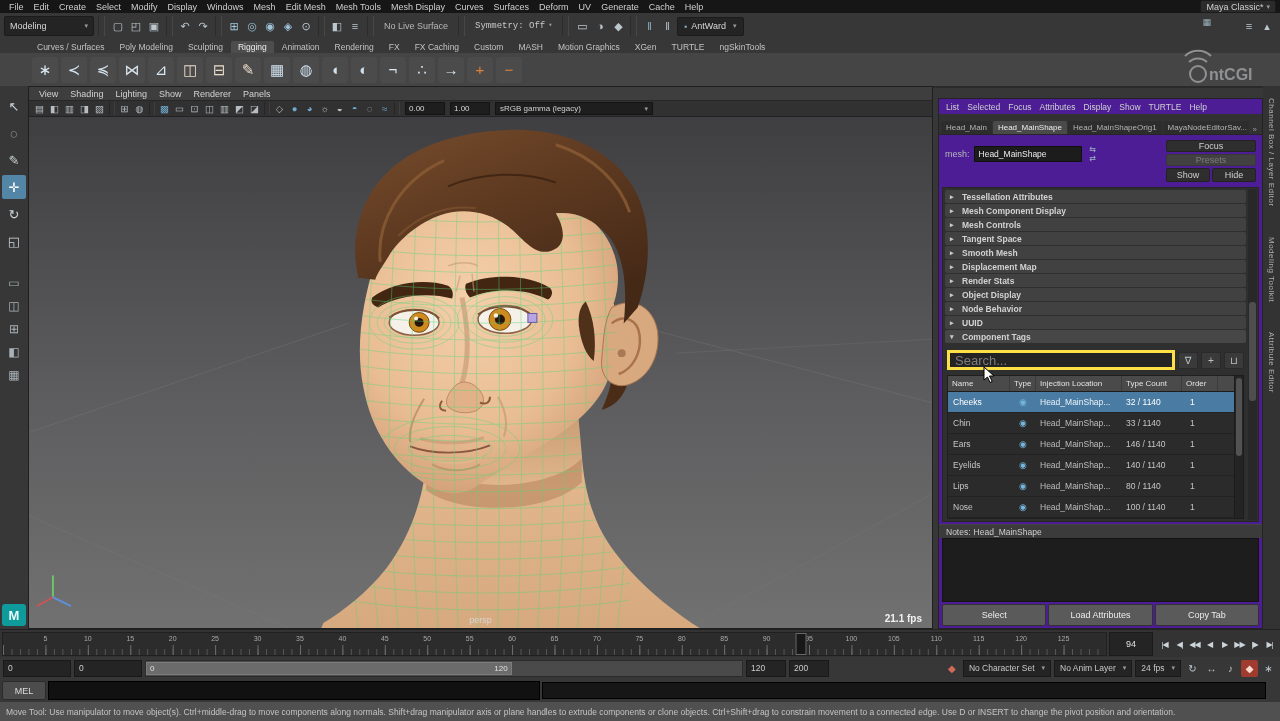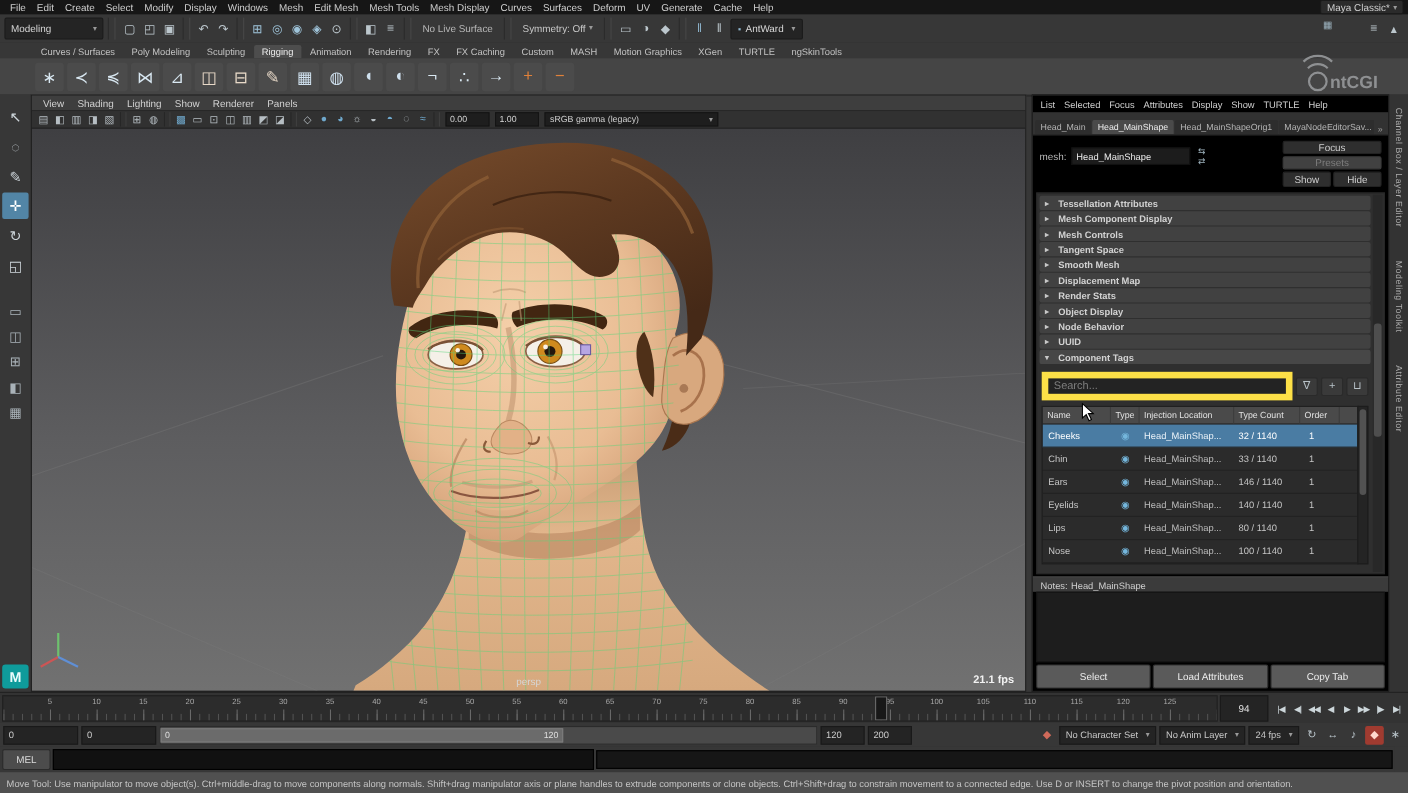--- a/index.html
+++ b/index.html
@@ -22,21 +22,21 @@
   
   .statusline{position:absolute;top:13px;left:0;right:0;height:26px;background:#373737;
               border-bottom:1px solid #2a2a2a;display:flex;align-items:center;padding:0 4px;gap:1px;}
   .mode-select{background:#242424;border:1px solid #1b1b1b;border-radius:2px;height:18px;width:78px;
                display:flex;align-items:center;justify-content:space-between;padding:0 5px;color:#d8d8d8;}
   .sicon{width:18px;height:18px;display:inline-flex;align-items:center;justify-content:center;
          color:#bcc7cd;font-size:11px;}
   .sicon.sep{width:5px;height:20px;color:transparent;border-left:1px solid #2b2b2b;
              border-right:1px solid #474747;margin:0 3px;}
   .stat-label{color:#b8b8b8;padding:0 6px;white-space:nowrap;}
-  .stat-select{display:flex;padding:0 6px;white-space:nowrap;color:#c8c8c8;}
+  .stat-select{display:flex;padding:0 6px;white-space:nowrap;color:#c8c8c8;font-family:Liberation Mono, monospace;}
   .antward{background:#242424;border:1px solid #1b1b1b;border-radius:2px;height:17px;
            display:flex;align-items:center;gap:4px;padding:0 6px;color:#d8d8d8;}
   .aw-check{color:#8fb6cf;font-size:8px;}
   .sl-right{margin-left:auto;display:flex;}
 
   
   .shelf-tabs{position:absolute;top:39px;left:0;right:0;height:14px;background:#373737;
               display:flex;align-items:flex-end;padding-left:30px;gap:1px;font-size:8.5px;}
   .shelf-tab{padding:1px 7px;color:#c2c2c2;white-space:nowrap;border-radius:2px 2px 0 0;}
   .shelf-tab.active{background:#4d4d4d;color:#ececec;}
@@ -75,21 +75,21 @@
             font-size:8px;padding:0 3px;margin:0 2px;flex:none;font-family:"Liberation Sans",sans-serif;}
   .vt-select{width:148px;height:11px;background:#1e1e1e;border:1px solid #141414;color:#d0d0d0;
              font-size:8px;display:flex;align-items:center;justify-content:space-between;
              padding:0 4px;margin:0 2px;flex:none;}
   .vp-canvas{position:absolute;left:0;right:0;top:30px;bottom:0;overflow:hidden;}
   .vp-canvas svg{display:block;}
   .persp-label{position:absolute;bottom:3px;left:50%;transform:translateX(-50%);color:#d6d6d6;font-size:9px;}
   .fps-label{position:absolute;bottom:4px;right:10px;color:#f2f2f2;font-size:10px;font-weight:bold;}
 
   
-  .ae{position:absolute;left:938px;top:0;width:325px;bottom:0;background:#000000;
+  .ae{position:absolute;left:938px;top:12px;width:325px;bottom:0;background:#4c1d95;
       border:1px solid #232323;box-sizing:border-box;display:flex;flex-direction:column;}
   .ae-menus{height:14px;display:flex;align-items:center;padding:1px 3px 0;font-size:8.5px;}
   .ae-menu{padding:0 4px;color:#d0d0d0;white-space:nowrap;}
   .ae-tabs{height:18px;background:#323232;border-bottom:1px solid #262626;display:flex;
            align-items:flex-end;padding:2px 2px 0;gap:1px;font-size:8px;overflow:hidden;}
   .ae-tab{background:#2d2d2d;color:#b4b4b4;padding:2px 5px;border-radius:2px 2px 0 0;white-space:nowrap;}
   .ae-tab.active{background:#4a4a4a;color:#ececec;}
   .tab-more{margin-left:auto;color:#9a9a9a;padding:0 3px;}
   .ae-node-row{height:50px;display:flex;padding:5px 6px;gap:6px;box-sizing:border-box;}
   .mesh-row{display:flex;align-items:center;gap:4px;height:16px;margin-top:6px;}
@@ -106,22 +106,22 @@
   .showhide{display:flex;gap:2px;}
   .sh-btn{flex:1;height:12px;background:#2e2e2e;border:1px solid #222;border-radius:2px;color:#cfcfcf;
           display:flex;align-items:center;justify-content:center;}
   .ae-body{flex:1;background:#2f2f2f;margin:2px 3px;border:1px solid #262626;position:relative;
            padding:2px 12px 2px 2px;overflow:hidden;}
   .sec{height:13px;margin-bottom:1px;background:#414141;border-radius:2px;display:flex;
        align-items:center;gap:4px;padding:0 5px;font-size:8.5px;font-weight:bold;color:#d2d2d2;}
   .sec.active{background:#474747;}
   .sec-arrow{width:8px;font-size:7px;color:#c8c8c8;}
   .ct-search-row{display:flex;align-items:center;gap:3px;margin:7px 2px 5px;}
-  .ct-search{flex:1;height:14px;background:#232323;border:6px solid #fde047;color:#cccccc;
-             font-size:10px;padding:0 5px;font-family:"Liberation Sans",sans-serif;}
+  .ct-search{flex:1;height:14px;background:#232323;border:3px solid #fde047;color:#cccccc;
+             font-size:13px;padding:0 5px;font-family:"Liberation Sans",sans-serif;}
   .ct-search::placeholder{color:#7d7d7d;}
   .ct-tool{width:18px;height:15px;display:flex;align-items:center;justify-content:center;
            color:#b8c2c8;font-size:10px;border:1px solid #2a2a2a;background:#3a3a3a;border-radius:2px;}
   .ct-wrap{position:relative;margin:0 2px;padding-right:9px;}
   .ct-table{border:1px solid #202020;background:#262626;}
   .ct-head{display:grid;grid-template-columns:62px 26px 86px 60px 36px;background:#4a4a4a;
            height:15px;align-items:center;font-size:8px;color:#e2e2e2;border-bottom:1px solid #1d1d1d;}
   .ct-head span{padding-left:4px;border-right:1px solid #3c3c3c;overflow:hidden;white-space:nowrap;height:100%;display:flex;align-items:center;}
   .ct-row{display:grid;grid-template-columns:62px 26px 86px 60px 36px;height:20px;align-items:center;
           font-size:8.5px;color:#c6c6c6;background:#2b2b2b;border-bottom:1px solid #222;}

